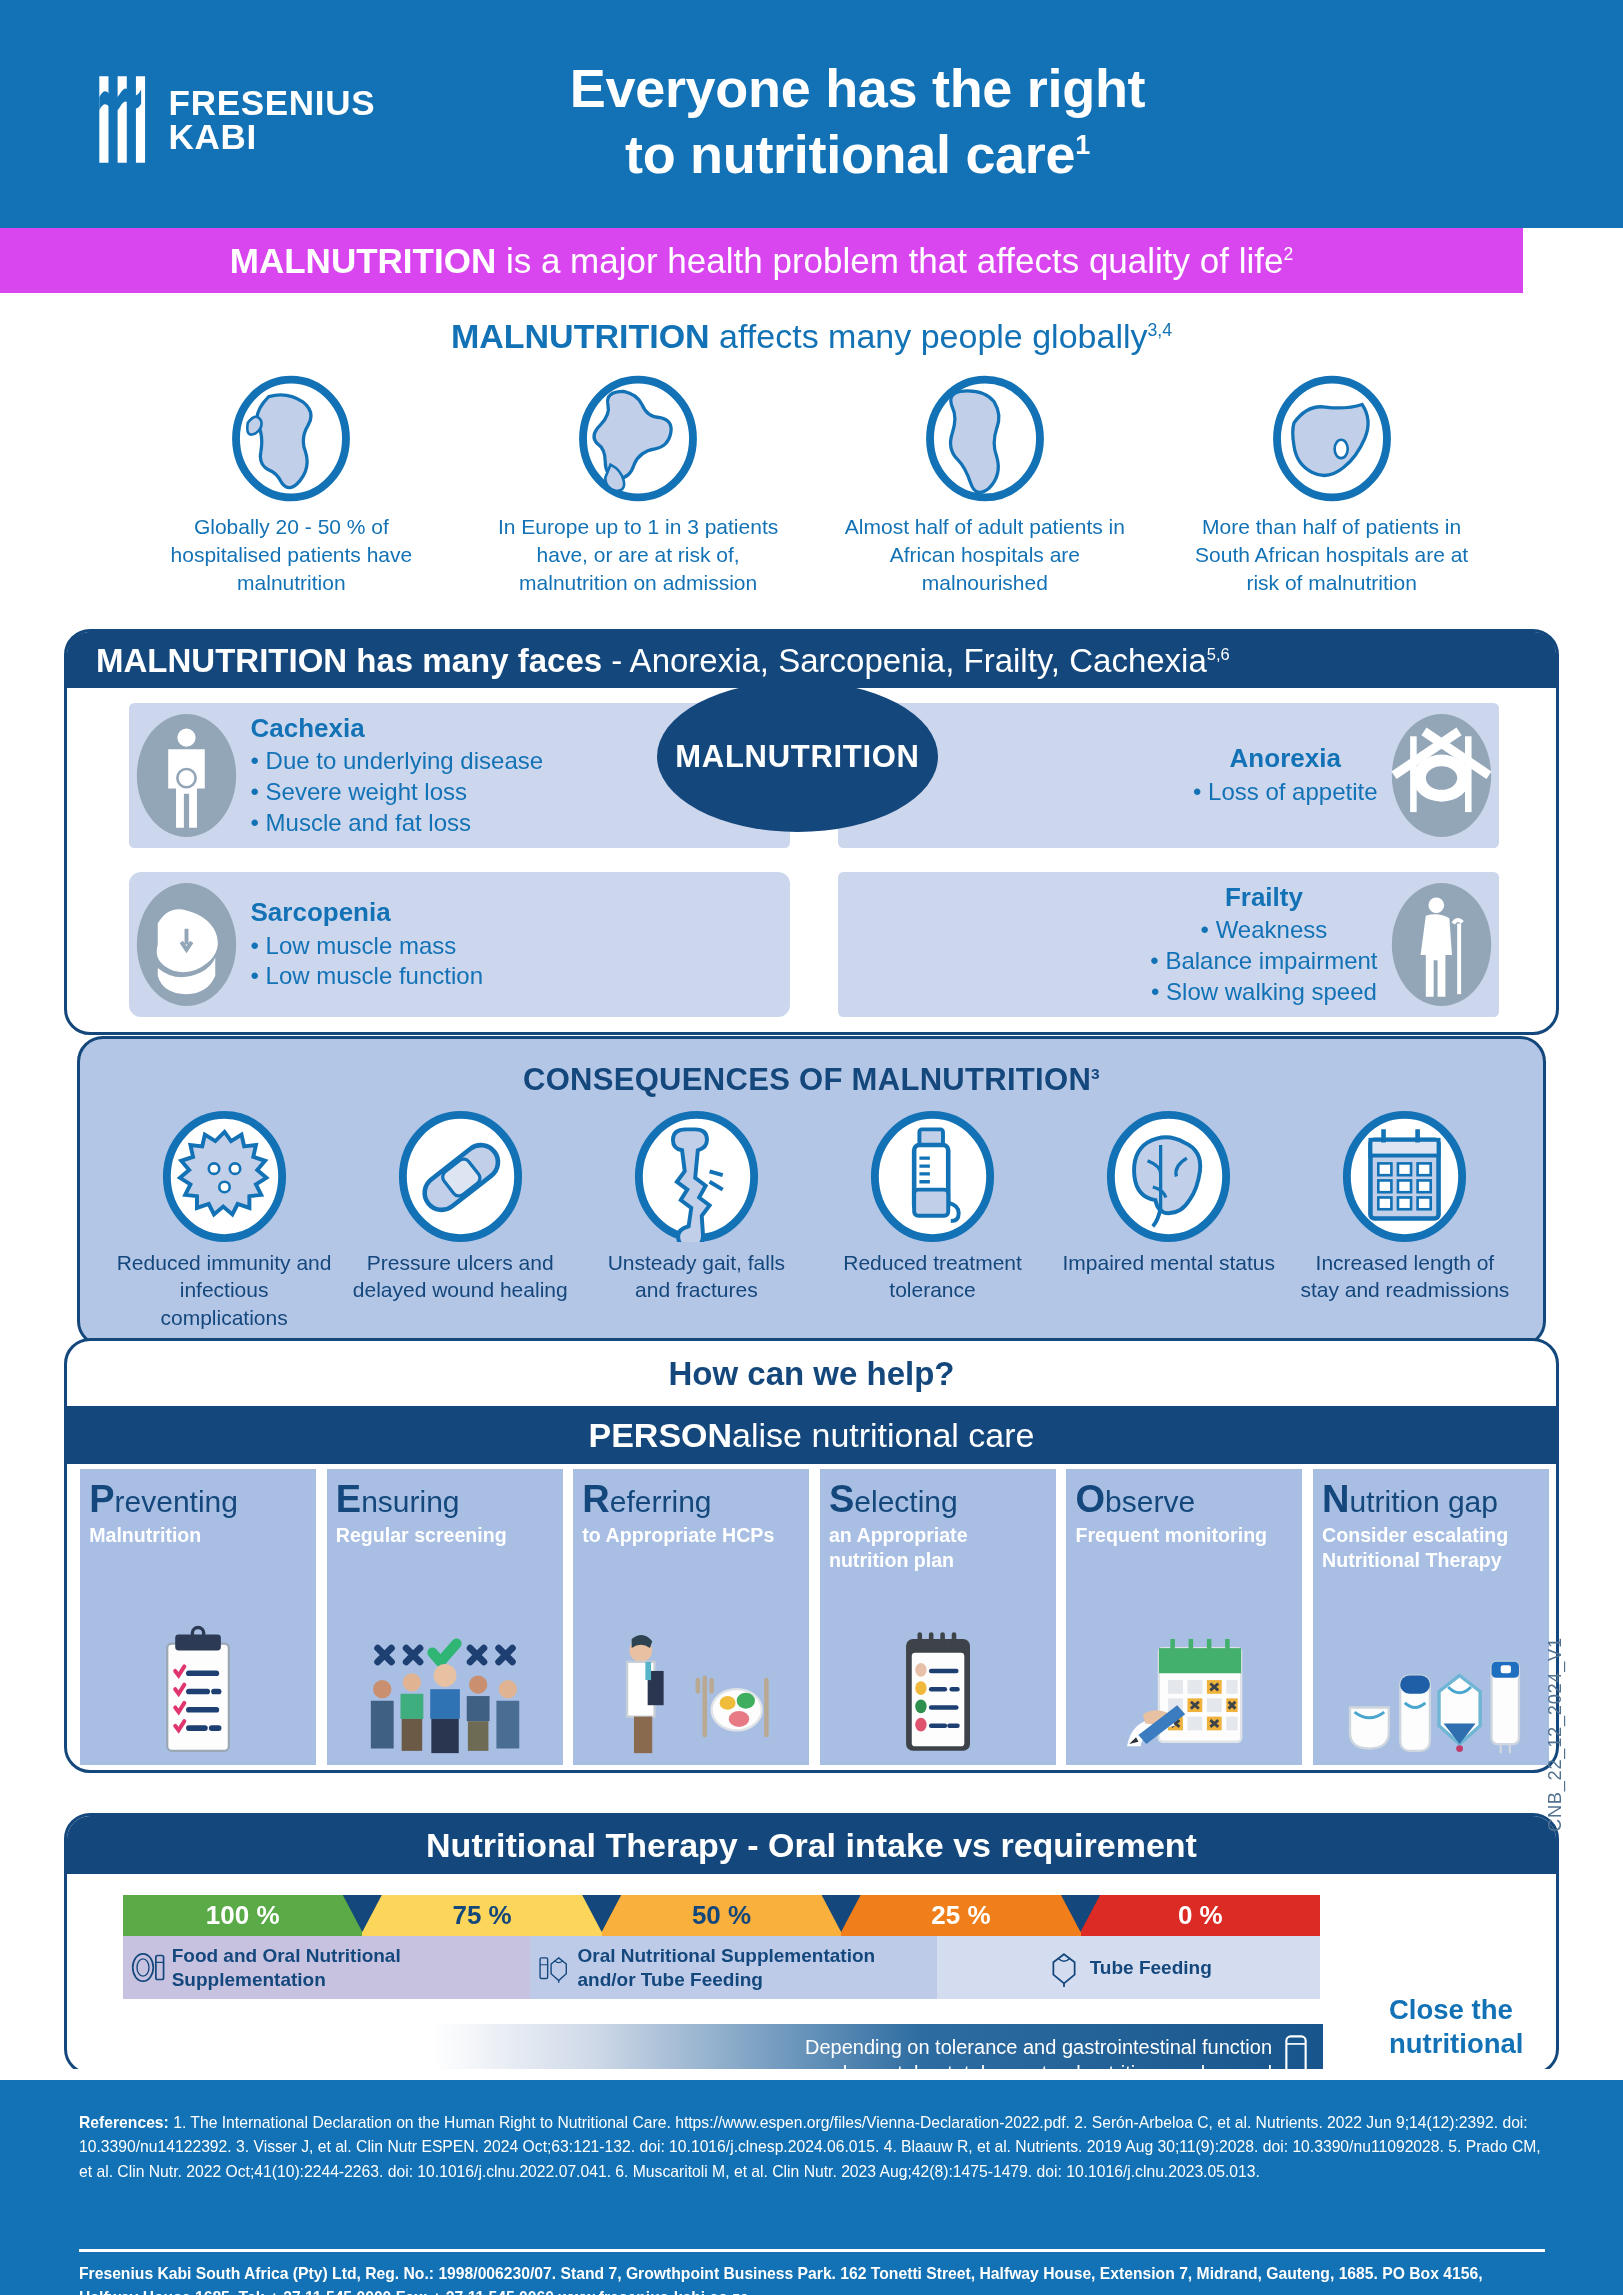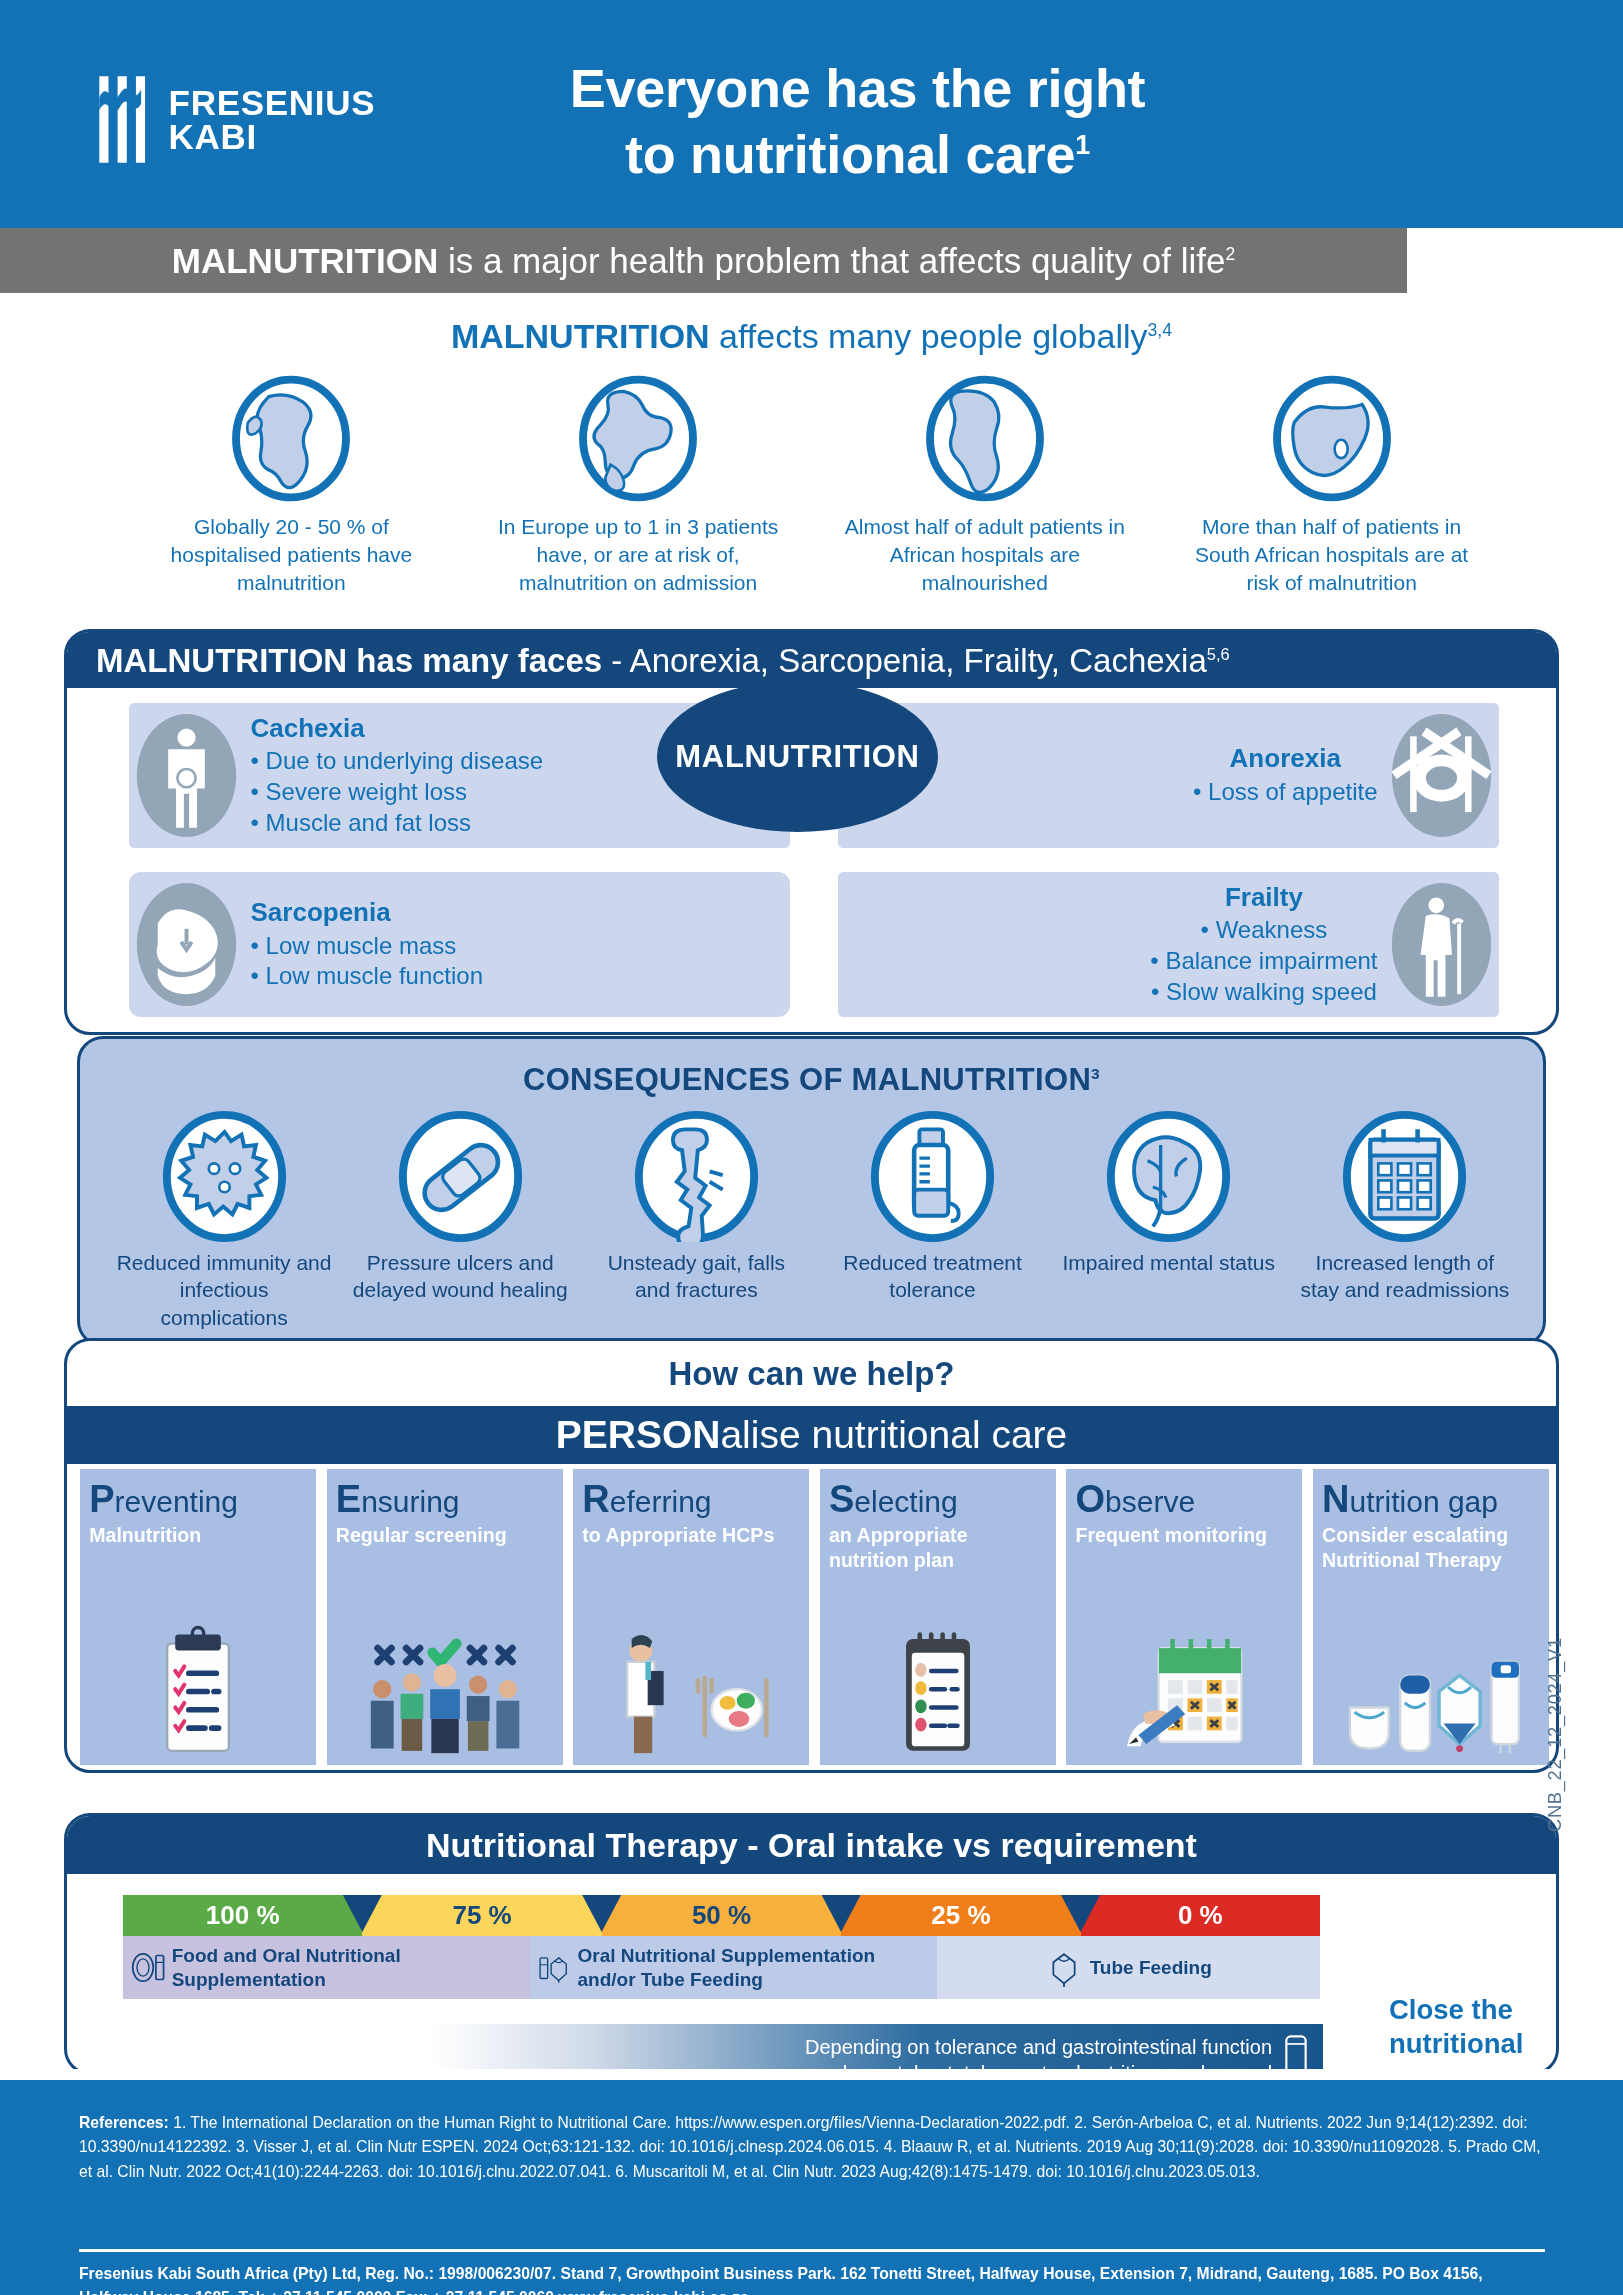--- a/index.html
+++ b/index.html
@@ -22,22 +22,22 @@
   .logo-text .l2 { font-size:35px; display:block; }
   .head-title {
     position:absolute; left:432px; top:56px; width:851px;
     color:#ffffff; font-size:54px; font-weight:bold; text-align:center;
     line-height:1.22; letter-spacing:-0.3px;
   }
   .head-title sup { font-size:0.5em; vertical-align:super; }
 
   
   .band {
-    position:absolute; left:0; top:228px; width:1407px; height:65px;
-    background:#737373; display:flex; align-items:center; justify-content:center;
+    position:absolute; left:0; top:228px; width:1523px; height:65px;
+    background:#d946ef; display:flex; align-items:center; justify-content:center;
   }
   .band-text { color:#fff; font-size:35px; line-height:1; }
   .band-text b { font-weight:bold; }
   .band-text sup { font-size:0.5em; vertical-align:super; }
 
   
   .globals-title {
     position:absolute; left:0; top:317px; width:1623px; text-align:center;
     color:#1272b5; font-size:34px;
   }
@@ -102,21 +102,21 @@
     border:3.9px solid #14477c; border-radius:26px; background:#ffffff; overflow:hidden;
   }
   .help-q {
     position:absolute; left:0; top:14.4px; width:100%; text-align:center;
     color:#14477c; font-size:33px; font-weight:bold;
   }
   .person-bar {
     position:absolute; left:0; top:65px; width:100%; height:58px; background:#14477c;
     display:flex; align-items:center; justify-content:center;
   }
-  .person-bar span { color:#fff; font-size:39px; }
+  .person-bar span { color:#fff; font-size:34px; }
   .person-bar b { font-weight:bold; }
   .person-cols { position:absolute; left:13px; top:128px; width:1469px; height:296px; display:flex; gap:10.5px; }
   .pcol { flex:1; background:#a8bfe3; padding:10.5px 9.2px 0 9.2px; position:relative; }
   .pcol-head { font-size:30px; color:#14477c; font-weight:bold; line-height:1; }
   .pcol-head .cap { font-size:38px; }
   .pcol-head .rest { font-weight:normal; color:#14477c; }
   .pcol-sub { color:#ffffff; font-size:19.6px; font-weight:bold; line-height:1.3; margin-top:5.2px; }
   .pcol-art { position:absolute; left:0; bottom:5.2px; width:100%; height:137px; }
 
   

